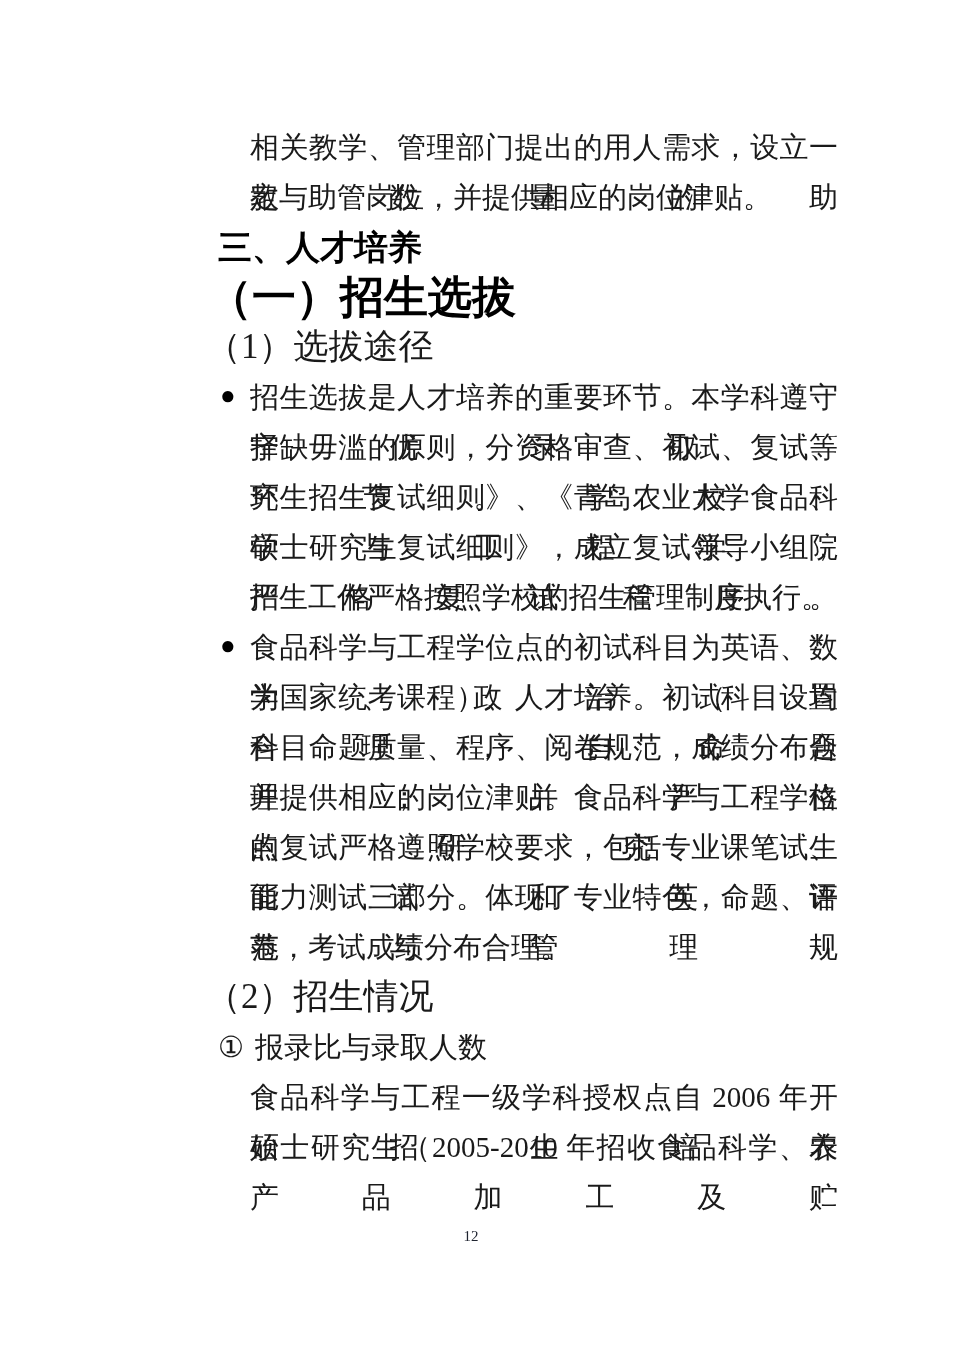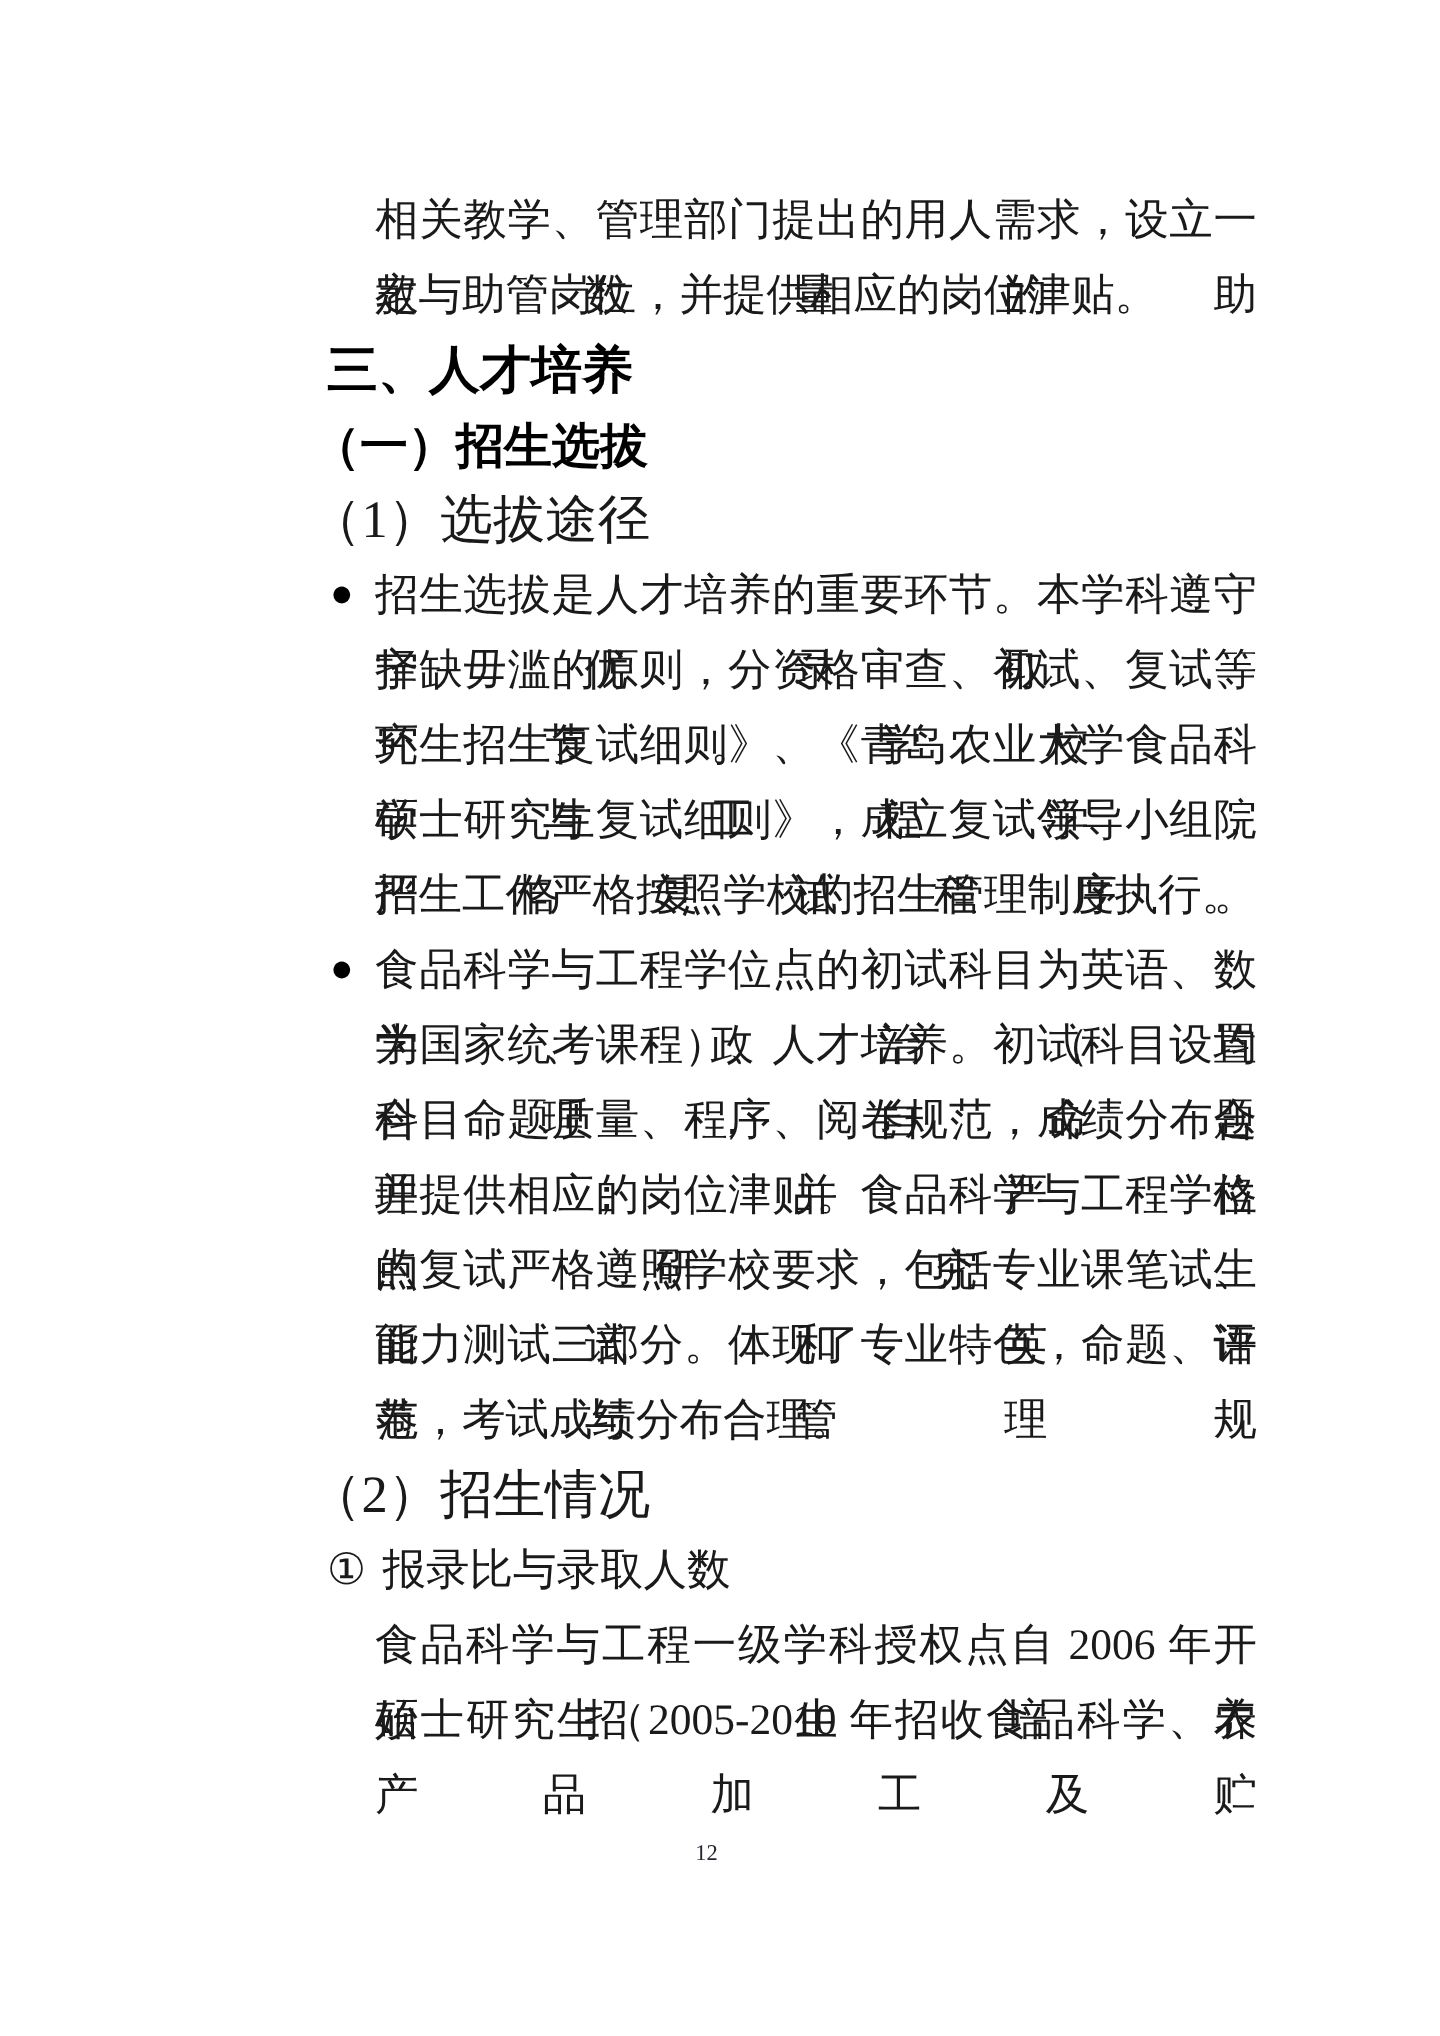--- a/index.html
+++ b/index.html
@@ -44,21 +44,21 @@
     font-family: "Liberation Sans", sans-serif;
     font-weight: bold;
     font-size: 34px;
     color: #000;
     margin-left: 18px;
   }
   .h2 {
     height: 50px; line-height: 50px;
     font-family: "Liberation Sans", sans-serif;
     font-weight: bold;
-    font-size: 32px;
+    font-size: 44px;
     color: #000;
     margin-left: 8px;
   }
   .h3 {
     height: 50px; line-height: 50px;
     font-size: 35px;
     color: #1a1a1a;
     margin-left: 6px;
   }
   .numbered { position: relative; padding-left: 55px; height: 50px; line-height: 50px; font-size: 29px; }

